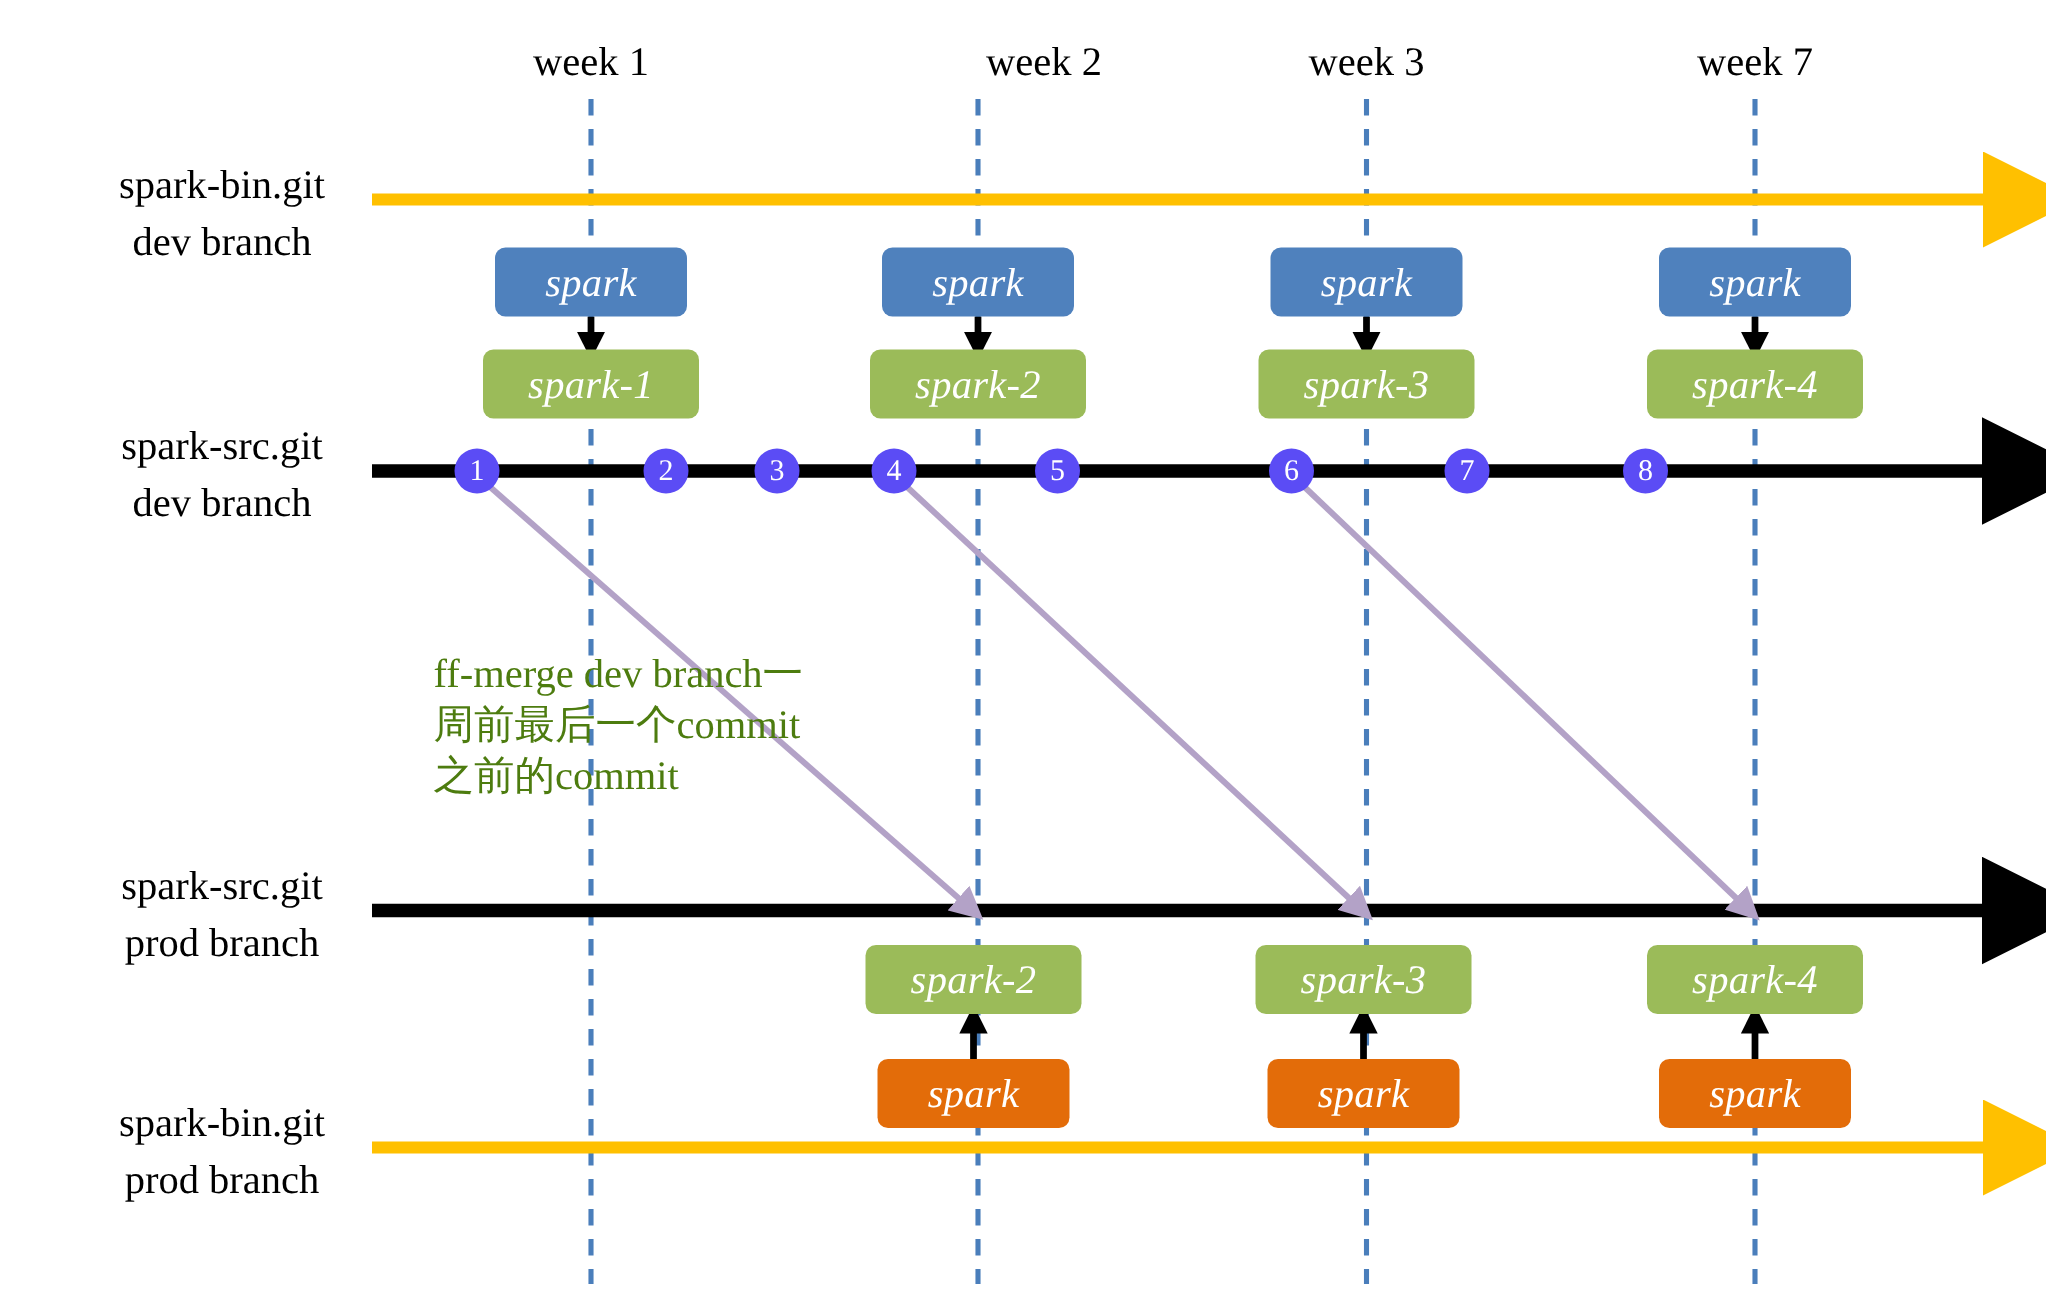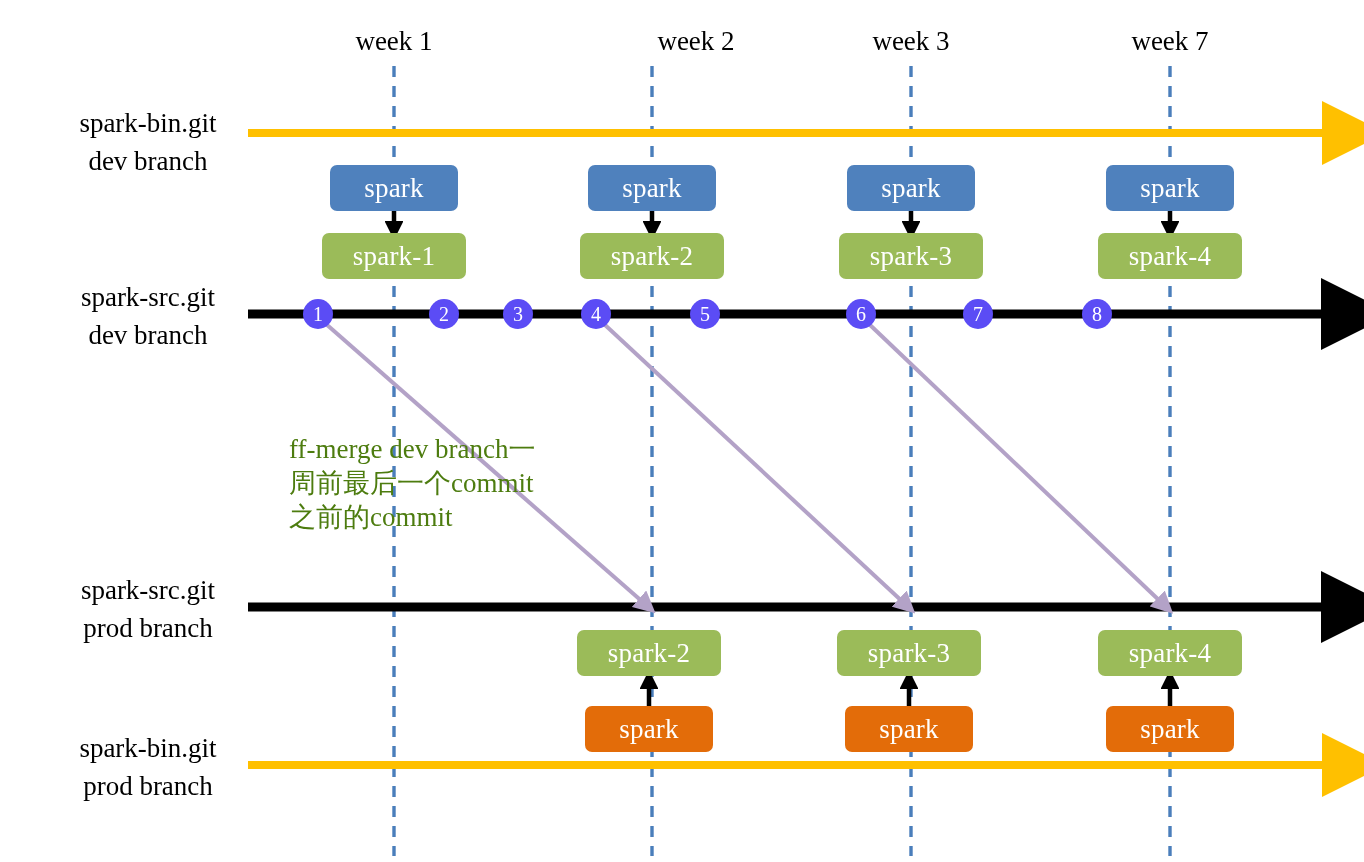--- a/index.html
+++ b/index.html
@@ -53,20 +53,21 @@
     color: #ffffff;
     font-family: "Liberation Serif", "DejaVu Serif", serif;
     font-size: 27px;
     display: flex;
     align-items: center;
     justify-content: center;
     box-sizing: border-box;
     height: 46px;
     white-space: nowrap;
     letter-spacing: 0.2px;
+    font-style: italic;
   }
   .box.blue   { background: #4f81bd; }
   .box.green  { background: #9bbb59; }
   .box.orange { background: #e36c09; }
   .box.w-spark   { width: 128px; }
   .box.w-sparkn  { width: 144px; }
   
   .commit {
     position: absolute;
     transform: translate(-50%, -50%);

